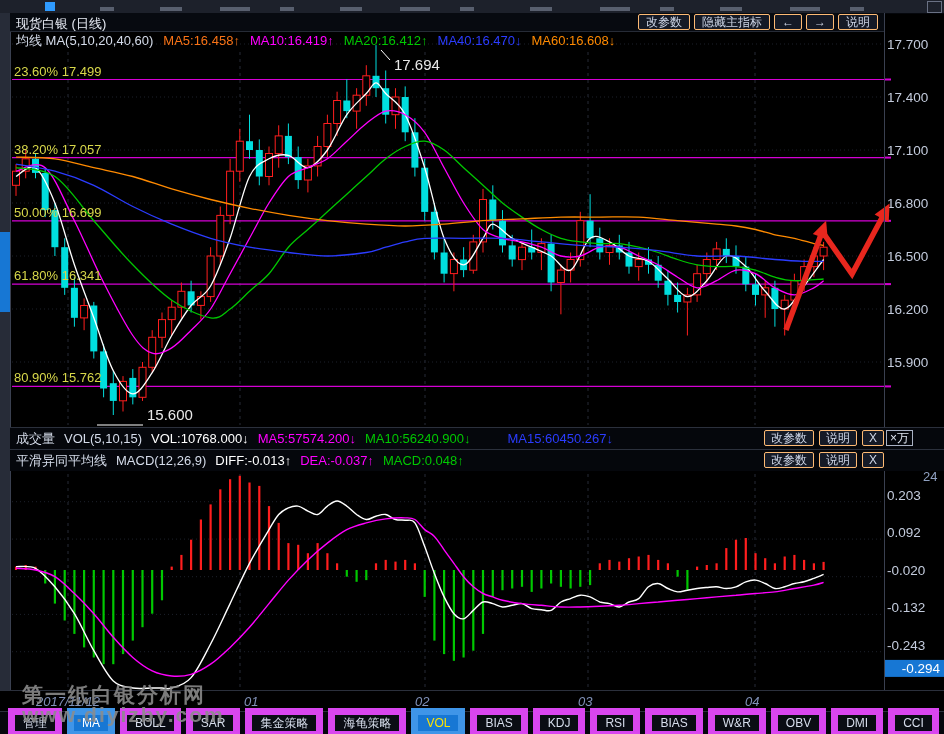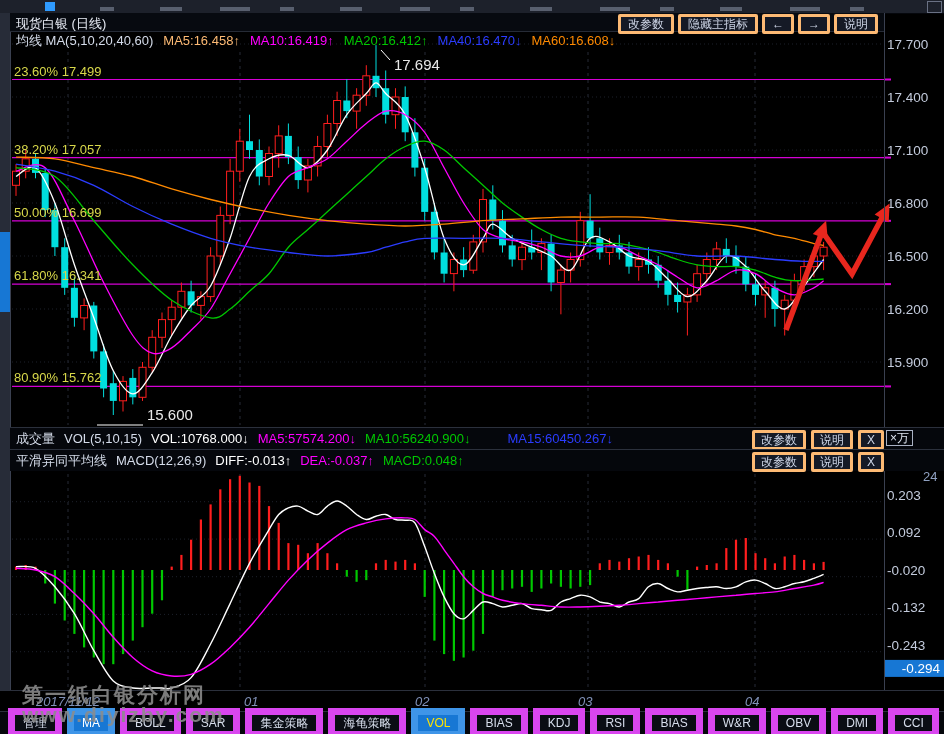--- a/index.html
+++ b/index.html
@@ -9,21 +9,21 @@
   #toolbar{left:0;top:0;width:944px;height:13px;background:#1d212b;border-bottom:1px solid #05070c;}
   .tb-frag{position:absolute;top:7px;height:4px;background:#8993a6;opacity:.55;}
   #tb-blue{position:absolute;left:45px;top:2px;width:10px;height:9px;background:#2f9bff;}
   #tb-box{position:absolute;left:927px;top:1px;width:13px;height:10px;border:1px solid #6a7184;}
   #sidebar{left:0;top:13px;width:10px;height:677px;background:#272c38;border-right:1px solid #3a4050;}
   .sb-seg{position:absolute;left:0;width:10px;background:#272c38;border-bottom:1px solid #171a22;}
   .sb-seg.blue{background:#1777d4;}
   #titlebar{left:10px;top:13px;width:874px;height:18px;background:#070a10;border-bottom:1px solid #262b36;}
   #title{position:absolute;left:6px;top:2px;font-size:13px;color:#e8ecf5;}
   .btn-group{position:absolute;top:1px;right:6px;display:flex;gap:4px;}
-  .ui-btn{border:3px solid #fdba74;background:#151a26;color:#cdd5e6;font-size:12px;
+  .ui-btn{border:1px solid #fdba74;background:#151a26;color:#cdd5e6;font-size:12px;
           line-height:14px;padding:0 7px;border-radius:2px;white-space:nowrap;}
   #ma-row{left:10px;top:31px;width:874px;height:19px;font-size:13px;display:flex;gap:10px;
           align-items:center;padding-left:6px;z-index:5;}
   #main-chart{left:0;top:32px;width:944px;height:395px;z-index:1;}
   #vol-row,#macd-row{left:10px;width:934px;height:21px;background:#05070c;border-top:1px solid #2b303c;
           font-size:13px;display:flex;gap:9px;align-items:center;padding-left:6px;z-index:6;}
   #vol-row{top:427px;}  #macd-row{top:449px;}
   .row-btns{position:absolute;top:2px;right:66px;display:flex;gap:5px;}
   .row-btns .ui-btn{padding:0 6px;}
   #vol-unit{position:absolute;left:876px;top:2px;border:1px solid #aab2c4;color:#dfe5f0;
@@ -81,21 +81,21 @@
     <span class="ui-btn">改参数</span>
     <span class="ui-btn">隐藏主指标</span>
     <span class="ui-btn">←</span>
     <span class="ui-btn">→</span>
     <span class="ui-btn">说明</span>
   </div>
 </div>
 
 <div id="ma-row" class="abs">
   <span>均线 MA(5,10,20,40,60)</span>
-  <span style="color: #fdba74;">MA5:16.458↑</span>
+  <span style="color: #f97316;">MA5:16.458↑</span>
   <span style="color: rgb(255, 0, 255);">MA10:16.419↑</span>
   <span style="color: rgb(0, 200, 0);">MA20:16.412↑</span>
   <span style="color: rgb(43, 60, 255);">MA40:16.470↓</span>
   <span style="color: rgb(255, 138, 0);">MA60:16.608↓</span>
 </div>
 
 <div id="main-chart" class="abs"><svg width="944" height="395" viewBox="0 32 944 395" xmlns="http://www.w3.org/2000/svg">
       <line x1="68" y1="52" x2="68" y2="425" stroke="#262b36" stroke-dasharray="3 4"></line>
       <line x1="240" y1="52" x2="240" y2="425" stroke="#262b36" stroke-dasharray="3 4"></line>
       <line x1="425" y1="52" x2="425" y2="425" stroke="#262b36" stroke-dasharray="3 4"></line>

